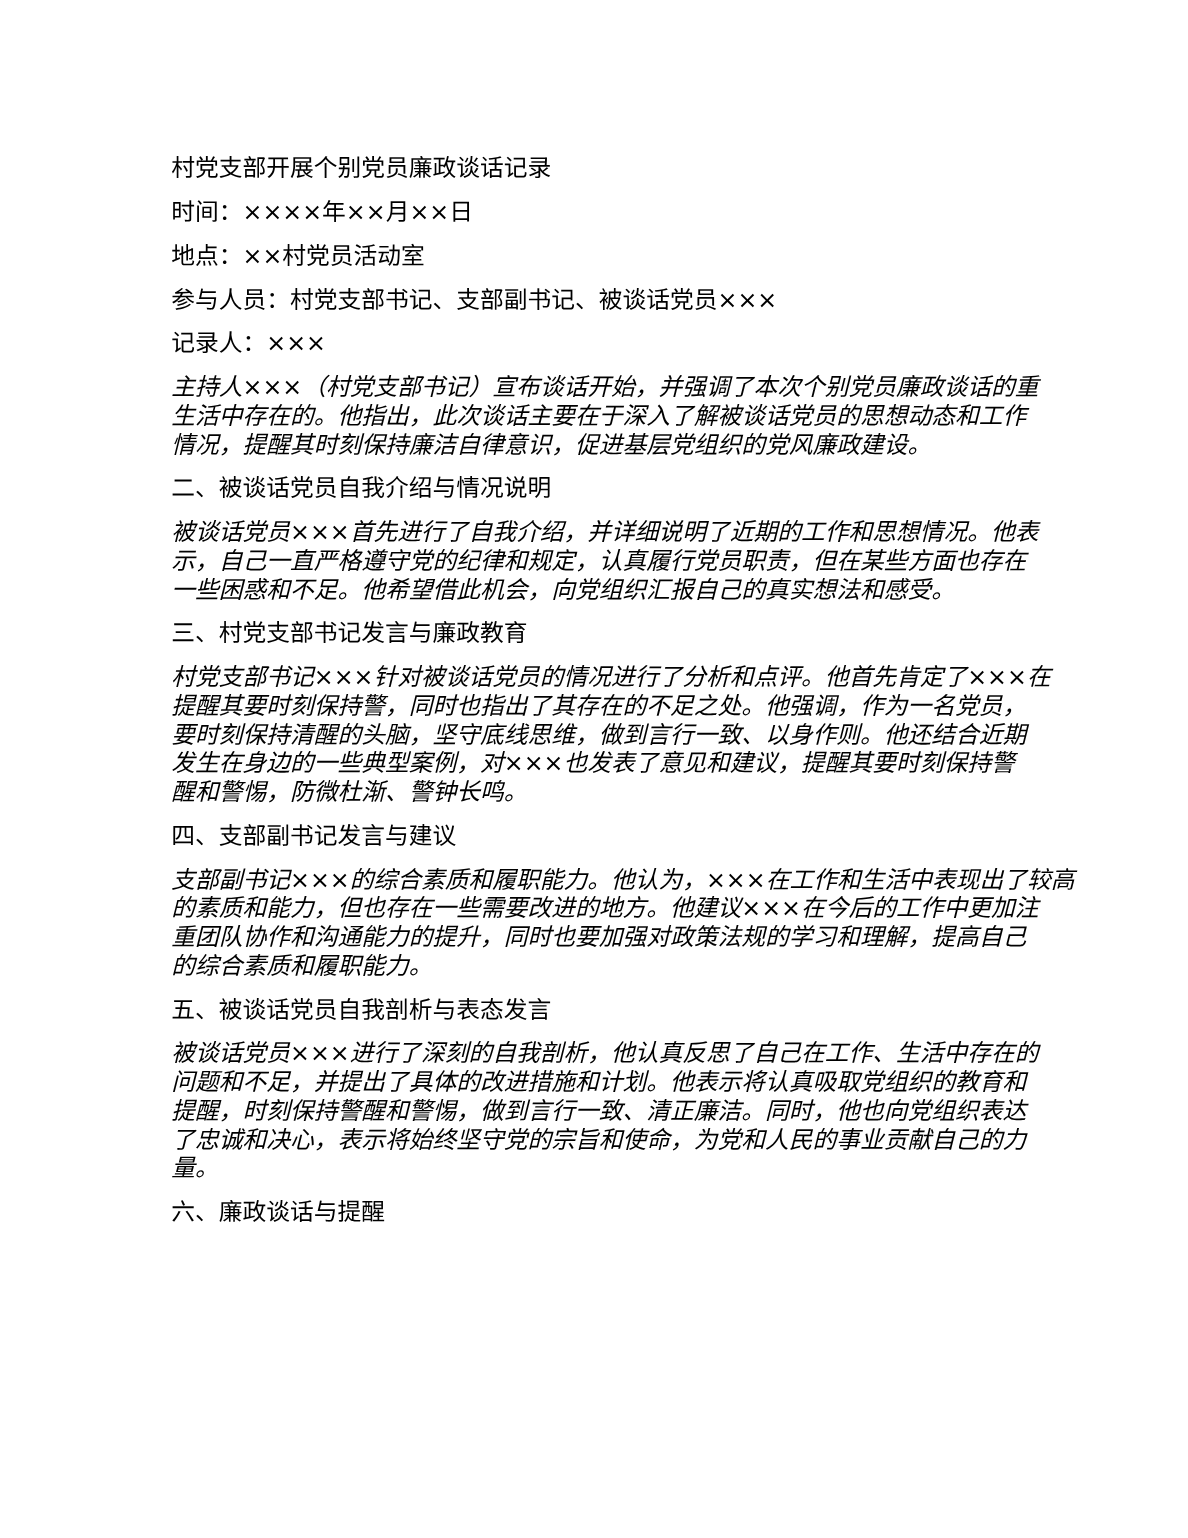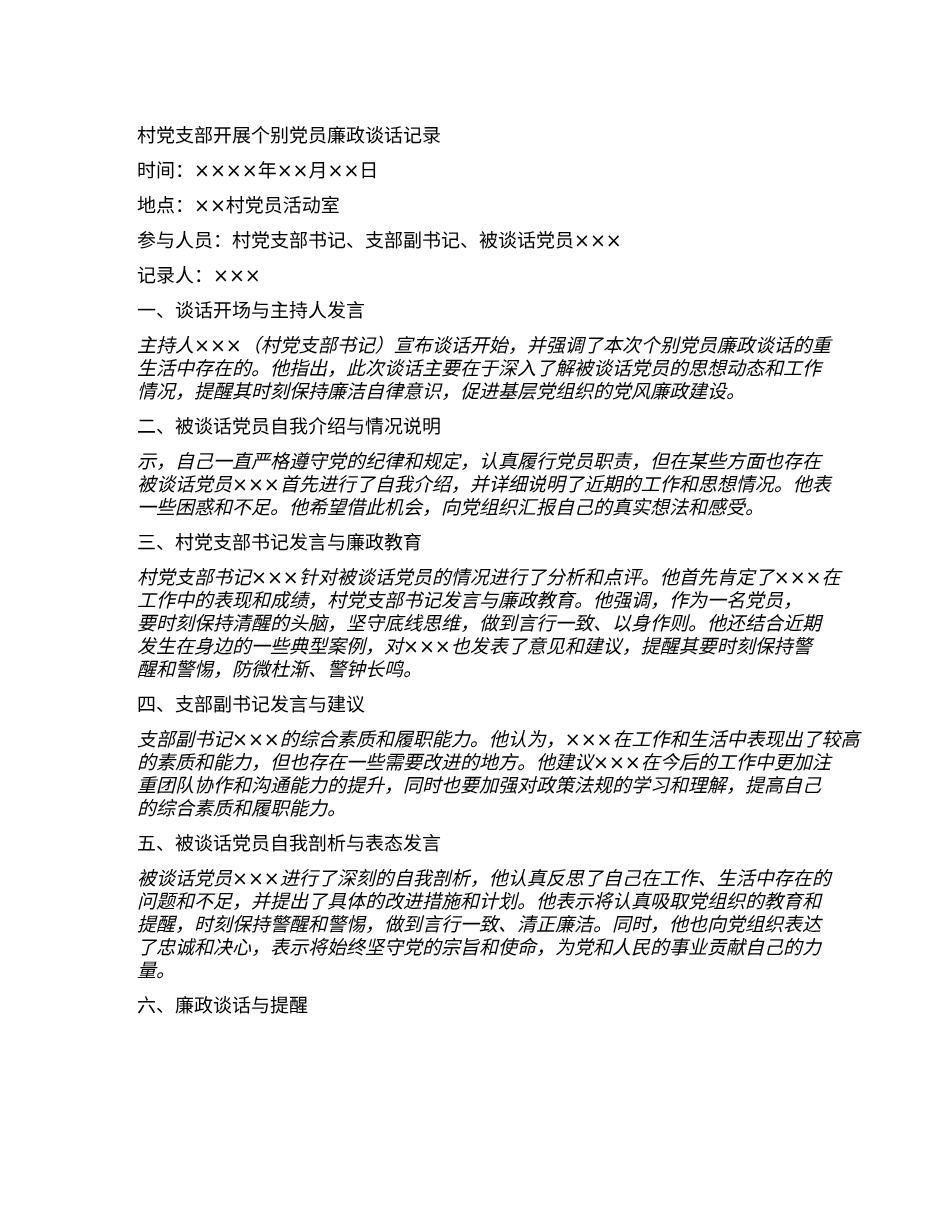--- a/index.html
+++ b/index.html
@@ -47,42 +47,41 @@
 <div class="page">
 
   <div class="doc-title">村党支部开展个别党员廉政谈话记录</div>
 
   <div class="meta-line">时间：××××年××月××日</div>
   <div class="meta-line">地点：××村党员活动室</div>
   <div class="meta-line">参与人员：村党支部书记、支部副书记、被谈话党员×××</div>
   <div class="meta-line">记录人：×××</div>
 
   <div class="section">
-    <div class="section-heading">一、谈话开场与主持人发言</div>
     <div class="para">
       <div class="line">主持人×××（村党支部书记）宣布谈话开始，并强调了本次个别党员廉政谈话的重</div>
       <div class="line">生活中存在的。他指出，此次谈话主要在于深入了解被谈话党员的思想动态和工作</div>
       <div class="line">情况，提醒其时刻保持廉洁自律意识，促进基层党组织的党风廉政建设。</div>
     </div>
   </div>
 
   <div class="section">
     <div class="section-heading">二、被谈话党员自我介绍与情况说明</div>
     <div class="para">
+      <div class="line">被谈话党员×××首先进行了自我介绍，并详细说明了近期的工作和思想情况。他表</div>
       <div class="line">示，自己一直严格遵守党的纪律和规定，认真履行党员职责，但在某些方面也存在</div>
-      <div class="line">被谈话党员×××首先进行了自我介绍，并详细说明了近期的工作和思想情况。他表</div>
       <div class="line">一些困惑和不足。他希望借此机会，向党组织汇报自己的真实想法和感受。</div>
     </div>
   </div>
 
   <div class="section">
     <div class="section-heading">三、村党支部书记发言与廉政教育</div>
     <div class="para">
       <div class="line">村党支部书记×××针对被谈话党员的情况进行了分析和点评。他首先肯定了×××在</div>
-      <div class="line">工作中的表现和成绩，村党支部书记发言与廉政教育。他强调，作为一名党员，</div>
+      <div class="line">提醒其要时刻保持警，同时也指出了其存在的不足之处。他强调，作为一名党员，</div>
       <div class="line">要时刻保持清醒的头脑，坚守底线思维，做到言行一致、以身作则。他还结合近期</div>
       <div class="line">发生在身边的一些典型案例，对×××也发表了意见和建议，提醒其要时刻保持警</div>
       <div class="line">醒和警惕，防微杜渐、警钟长鸣。</div>
     </div>
   </div>
 
   <div class="section">
     <div class="section-heading">四、支部副书记发言与建议</div>
     <div class="para">
       <div class="line">支部副书记×××的综合素质和履职能力。他认为，×××在工作和生活中表现出了较高</div>

